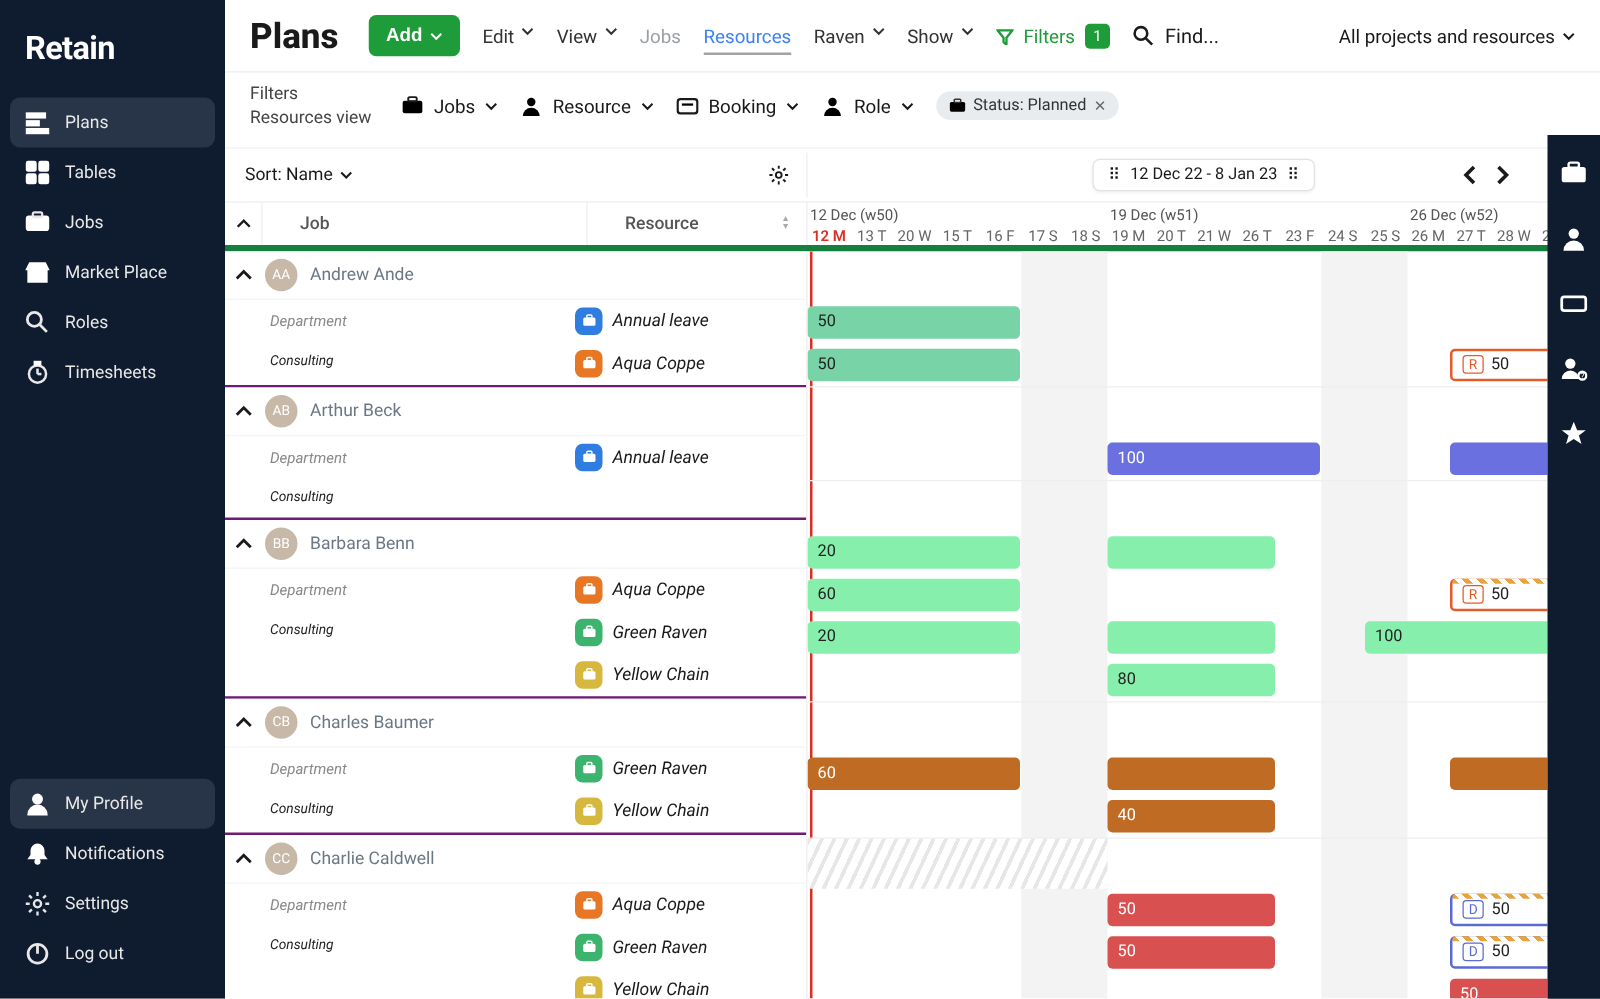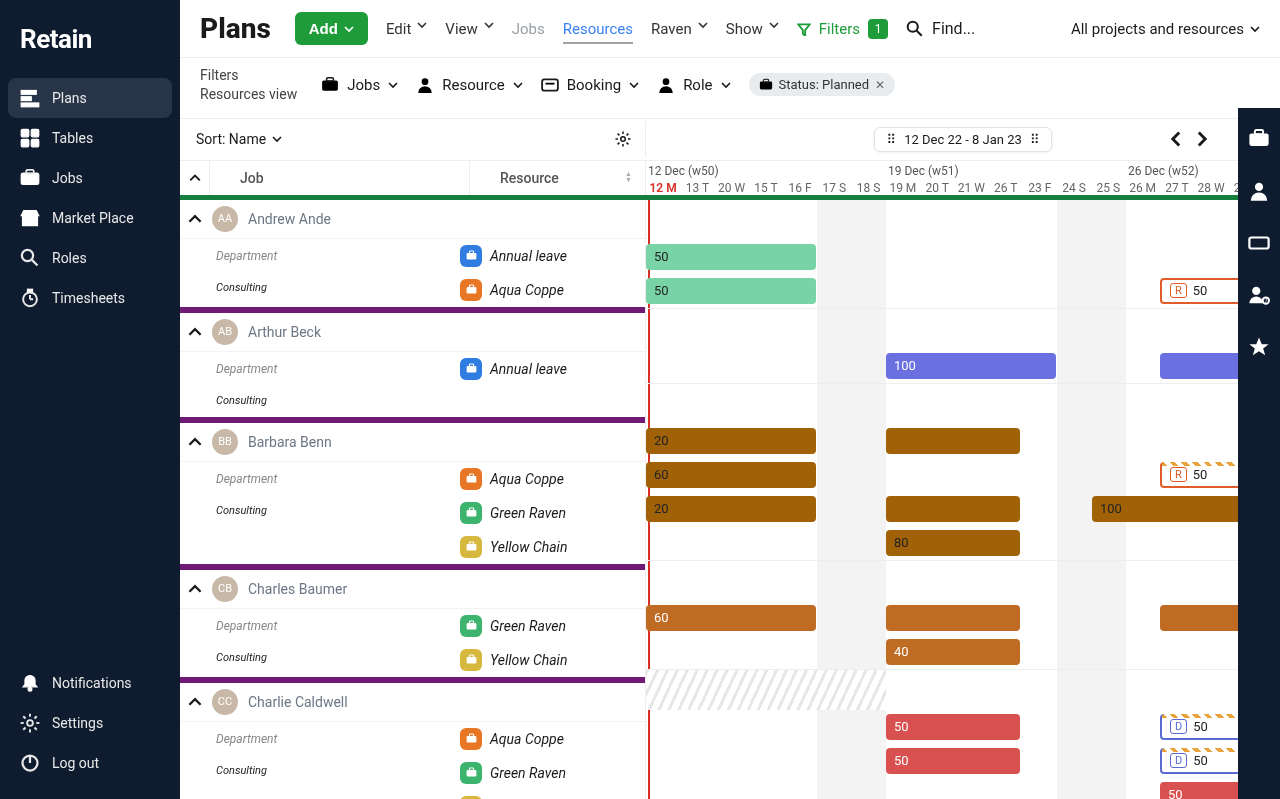--- a/index.html
+++ b/index.html
@@ -64,21 +64,21 @@
 .week { width: 240px; flex-shrink: 0; }
 .days { display: flex; font-size: 12px; color: #666; padding-top: 20px; }
 .day { width: 34.25px; text-align: center; flex-shrink: 0; }
 .day.today { color: #d93025; font-weight: 600; }
 
 
 .grid-body { flex: 1; overflow: hidden; display: flex; position: relative; }
 .left-col { width: 466px; border-right: 1px solid #eee; overflow: hidden; }
 .right-col { flex: 1; position: relative; overflow: hidden; margin-right: 42px; }
 
-.res-group { border-bottom: 6px solid #701a75; }
+.res-group { border-bottom: 2px solid #701a75; }
 .res-head { display: flex; align-items: center; gap: 10px; padding: 6px 10px 6px 8px; background: #fff; border-bottom: 1px solid #f3f3f3; }
 .res-head .exp { width: 14px; height: 14px; cursor: pointer; }
 .res-avatar { width: 26px; height: 26px; border-radius: 50%; background: #c8b8a8; display: flex; align-items: center; justify-content: center; font-size: 11px; color: #fff; overflow: hidden; }
 .res-name { color: #6b7785; cursor: pointer; }
 .res-body { display: flex; font-style: italic; }
 .res-meta { width: 270px; padding: 10px 10px 10px 36px; font-size: 13px; }
 .res-meta .dept { color: #888; font-size: 12px; }
 .res-meta .deptv { color: #222; font-size: 11px; margin-top: 18px; }
 .res-jobs { flex: 1; }
 .job-row { display: flex; align-items: center; gap: 8px; padding: 6px 10px; height: 34px; }
@@ -89,21 +89,21 @@
 .ic-green { background: #3cb46e; }
 .ic-yellow { background: #d7b83e; }
 
 
 .bars-group { position: relative; }
 .bars-row { height: 34px; position: relative; }
 .bars-head { height: 40px; }
 .bar { position: absolute; top: 4px; height: 26px; border-radius: 4px; display: flex; align-items: center; padding: 0 8px; font-size: 13px; color: #222; cursor: pointer; }
 .bar.green { background: #78d4a6; }
 .bar.indigo { background: #6b70e0; color: #fff; }
-.bar.orange { background: #a16207; }
+.bar.orange { background: #86efac; }
 .bar.brown { background: #c06b24; color: #fff; }
 .bar.red { background: #d95050; color: #fff; }
 .bar.outline-red { background: #fff; border: 2px solid #e25c2a; }
 .bar.outline-blue { background: #fff; border: 2px solid #5b6bd4; }
 .bar .flag { background: #fff; border: 1px solid rgba(0,0,0,0.15); border-radius: 3px; padding: 0 4px; font-size: 11px; margin-right: 6px; min-width: 16px; text-align: center; }
 .bar.outline-red .flag { color: #e25c2a; border-color: #e25c2a; }
 .bar.outline-blue .flag { color: #5b6bd4; border-color: #5b6bd4; }
 .hatch-top::before { content: ""; position: absolute; left: 0; right: 0; top: -2px; height: 4px; background: repeating-linear-gradient(45deg,#e8a33a 0 4px,#fff 4px 8px); border-radius: 3px 3px 0 0; }
 
 
@@ -259,20 +259,28 @@
           <span class="nav-icon">
             <svg width="20" height="20" viewBox="0 0 16 16" fill="#fff" stroke="#fff">
               <use href="#i-clock"></use>
             </svg>
           </span>
           <span>Timesheets</span>
         </div>
       </div>
     <div class="nav-spacer"></div>
     <div id="nav-bottom">
+        <div class="nav-item active">
+          <span class="nav-icon">
+            <svg width="20" height="20" viewBox="0 0 16 16" fill="#fff" stroke="#fff">
+              <use href="#i-person"></use>
+            </svg>
+          </span>
+          <span>My Profile</span>
+        </div>
         <div class="nav-item">
           <span class="nav-icon">
             <svg width="20" height="20" viewBox="0 0 16 16" fill="#fff" stroke="#fff">
               <use href="#i-bell"></use>
             </svg>
           </span>
           <span>Notifications</span>
         </div>
         <div class="nav-item">
           <span class="nav-icon">

